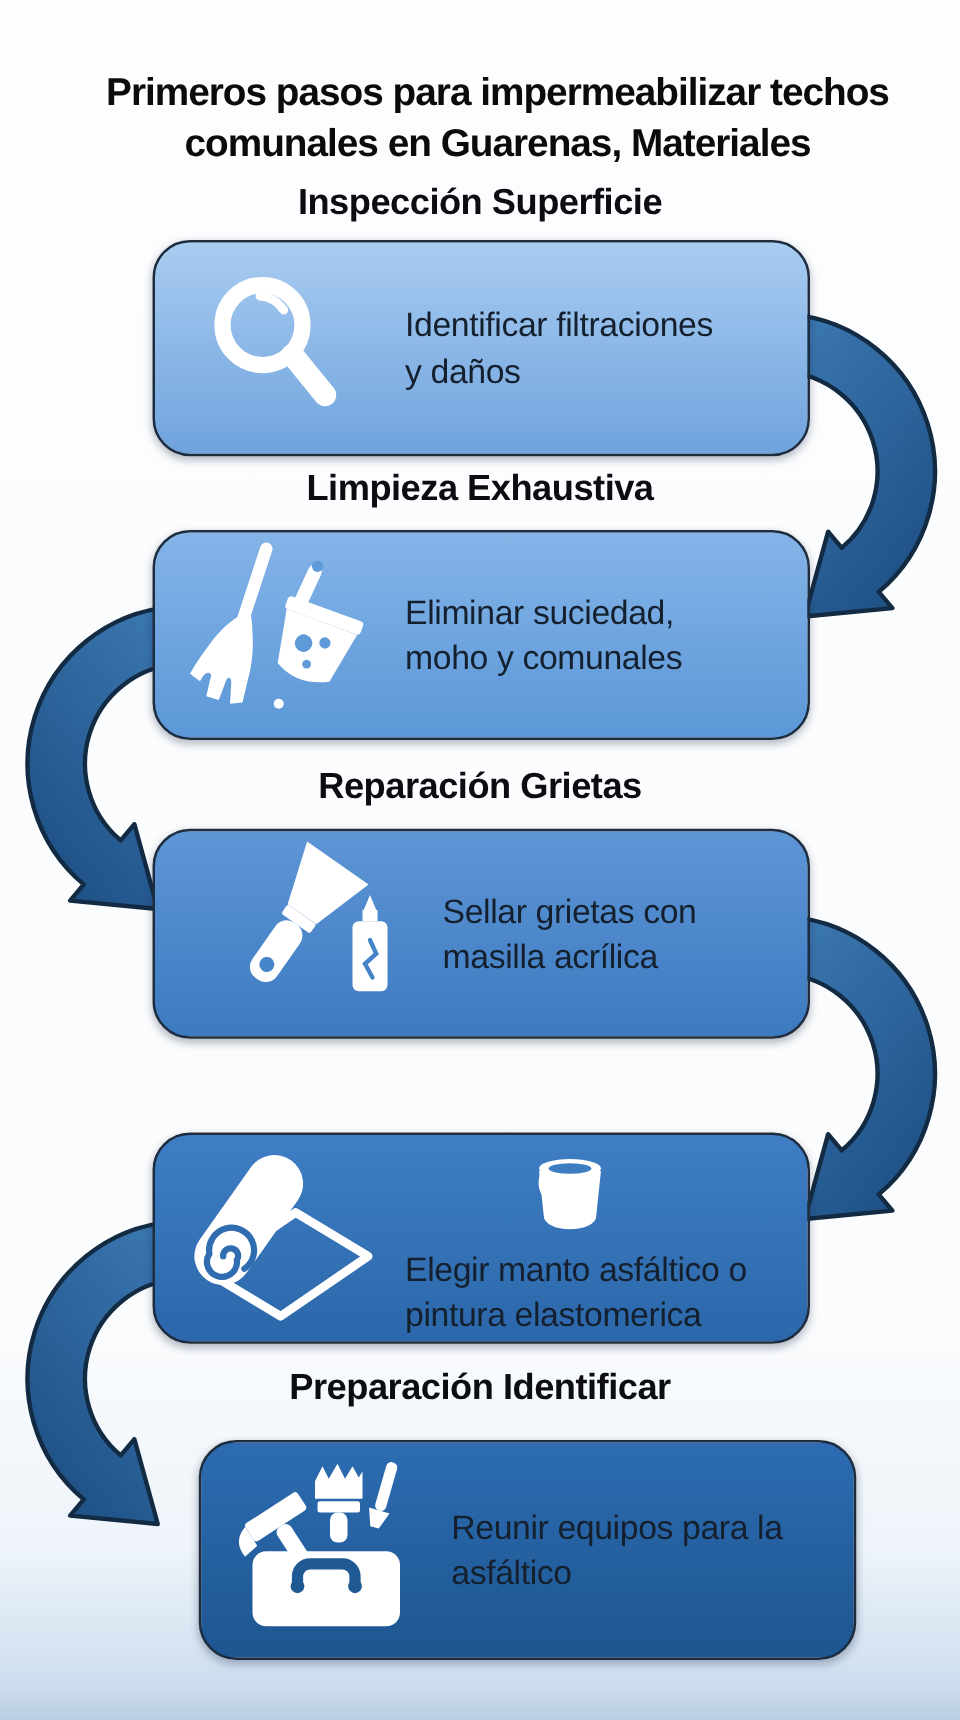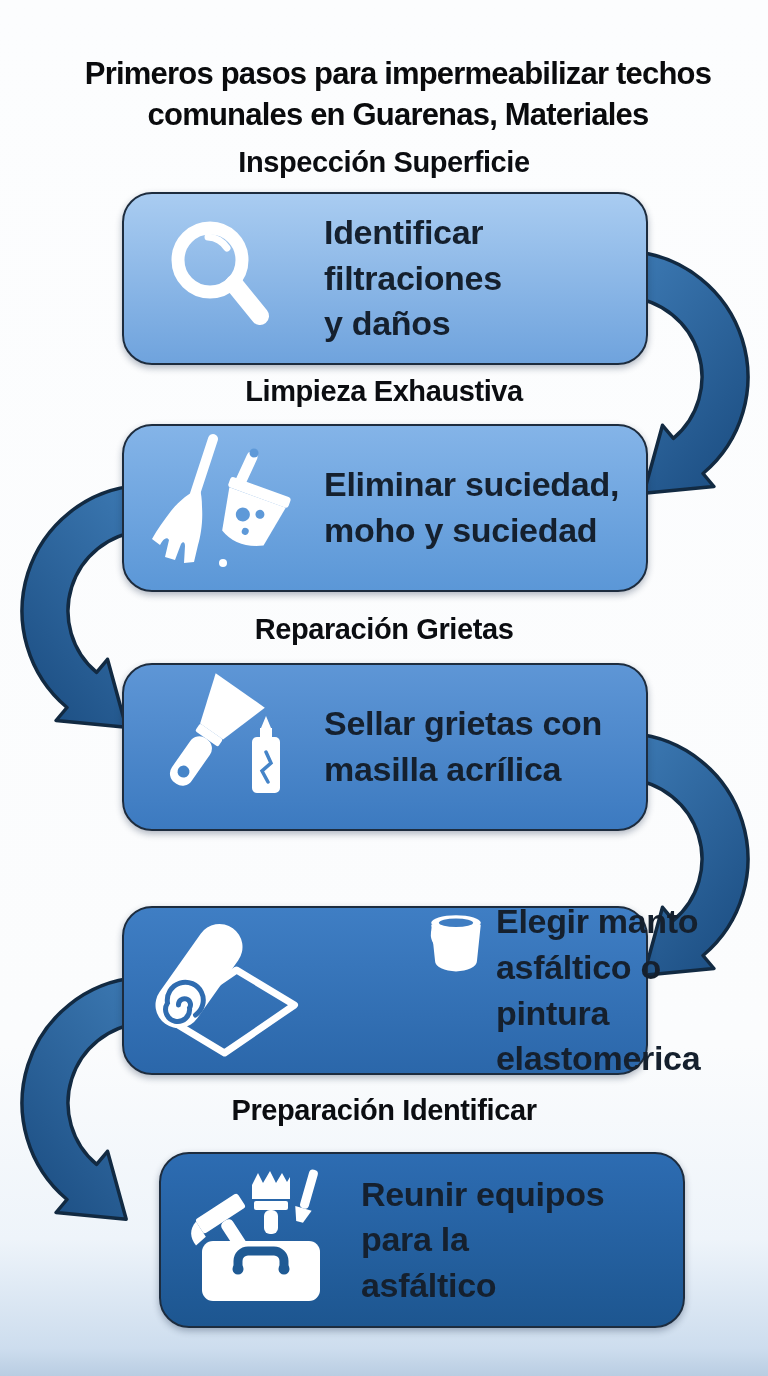--- a/index.html
+++ b/index.html
@@ -29,24 +29,24 @@
   }
   .bx1{top:192px;height:173px}
   .bx2{top:424px;height:168px}
   .bx3{top:663px;height:168px}
   .bx4{top:906px;height:169px}
   .bx5{top:1152px;height:176px}
   .icon-col{
     width:200px;flex-shrink:0;display:flex;align-items:center;justify-content:center;
   }
   .desc{
-    margin:0;font-size:34px;line-height:1.34;color:#15202e;font-weight:700;
+    margin:0;font-size:27px;line-height:1.34;color:#15202e;font-weight:400;
     letter-spacing:-0.3px;
   }
-  .right-col{display:flex;flex-direction:row;justify-content:center;}
+  .right-col{display:flex;flex-direction:column;justify-content:center;}
   .bucket-icon{margin:2px 0 4px 92px;}
   .arrow{position:absolute;width:150px;height:260px;z-index:1;}
   .ar1{left:617px;top:247px}
   .al1{left:3px;top:481px;transform:scaleX(-1)}
   .ar2{left:617px;top:729px}
   .al2{left:3px;top:973px;transform:scaleX(-1)}
 </style>
 </head>
 <body>
 
@@ -104,26 +104,26 @@
           <path d="M70 63 L130 63 L122 106 Q98 118 78 106 Z" fill="#ffffff"></path>
           <circle cx="92" cy="84" r="7" fill="#5e99d8"></circle>
           <circle cx="108" cy="78" r="4.5" fill="#5e99d8"></circle>
           <circle cx="100" cy="99" r="3.5" fill="#5e99d8"></circle>
         </g>
         <circle cx="74" cy="130" r="4" fill="#ffffff"></circle>
       </svg>
     </span>
     <p class="desc">
       <span style="display:block">Eliminar suciedad,</span>
-      <span style="display:block">moho y suciedad</span>
+      <span style="display:block">moho y comunales</span>
     </p>
   </div>
 
   <h2 class="step-heading hd3">Reparación Grietas</h2>
-  <div class="step-box bx3" style="background: linear-gradient(rgb(94, 150, 214) 0%, rgb(60, 122, 192) 100%);">
+  <div class="step-box bx3" style="background: linear-gradient(rgb(94, 150, 214) 0%, rgb(60, 122, 192) 100%); padding-left: 30px;">
     <span class="icon-col">
       <svg width="150" height="150" viewBox="0 0 150 150">
         <g transform="translate(0,8) rotate(35 58 58)">
           <path d="M28 0 L88 0 L72 50 L44 50 Z" fill="#ffffff"></path>
           <rect x="44" y="50" width="28" height="9" rx="2" fill="#ffffff"></rect>
           <rect x="46" y="59" width="24" height="54" rx="11" fill="#ffffff"></rect>
           <circle cx="58" cy="99" r="6" fill="#4584c8"></circle>
         </g>
         <path d="M112 56 L122 56 L117 44 Z" fill="#ffffff"></path>
         <rect x="111" y="56" width="12" height="9" fill="#ffffff"></rect>

